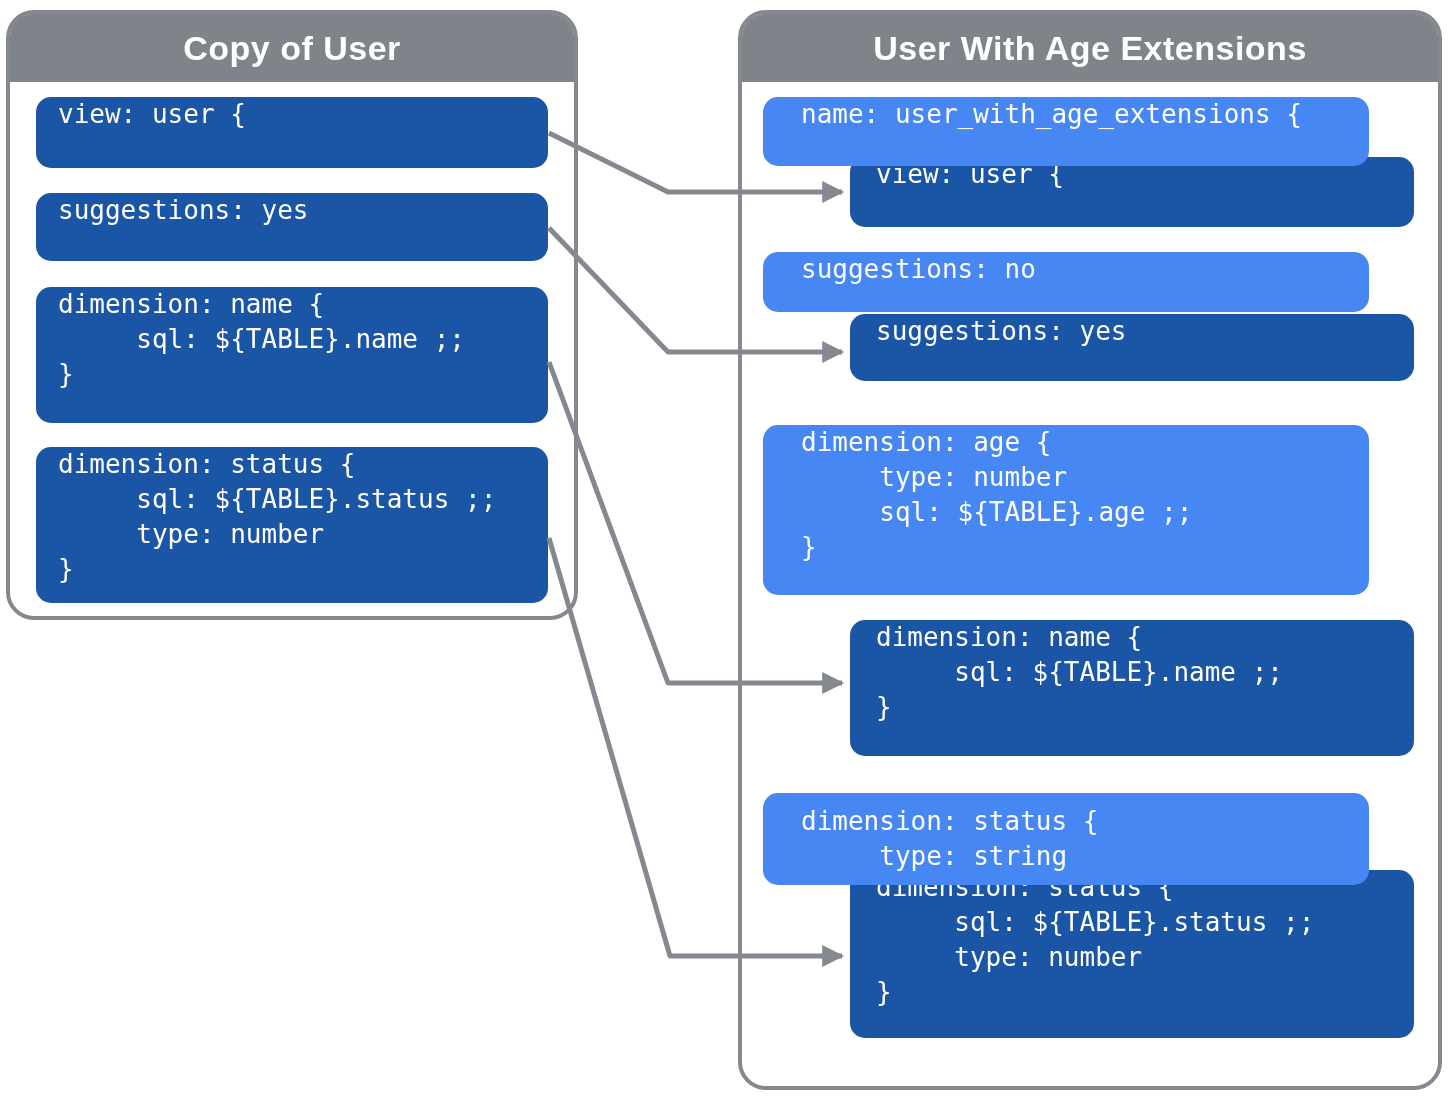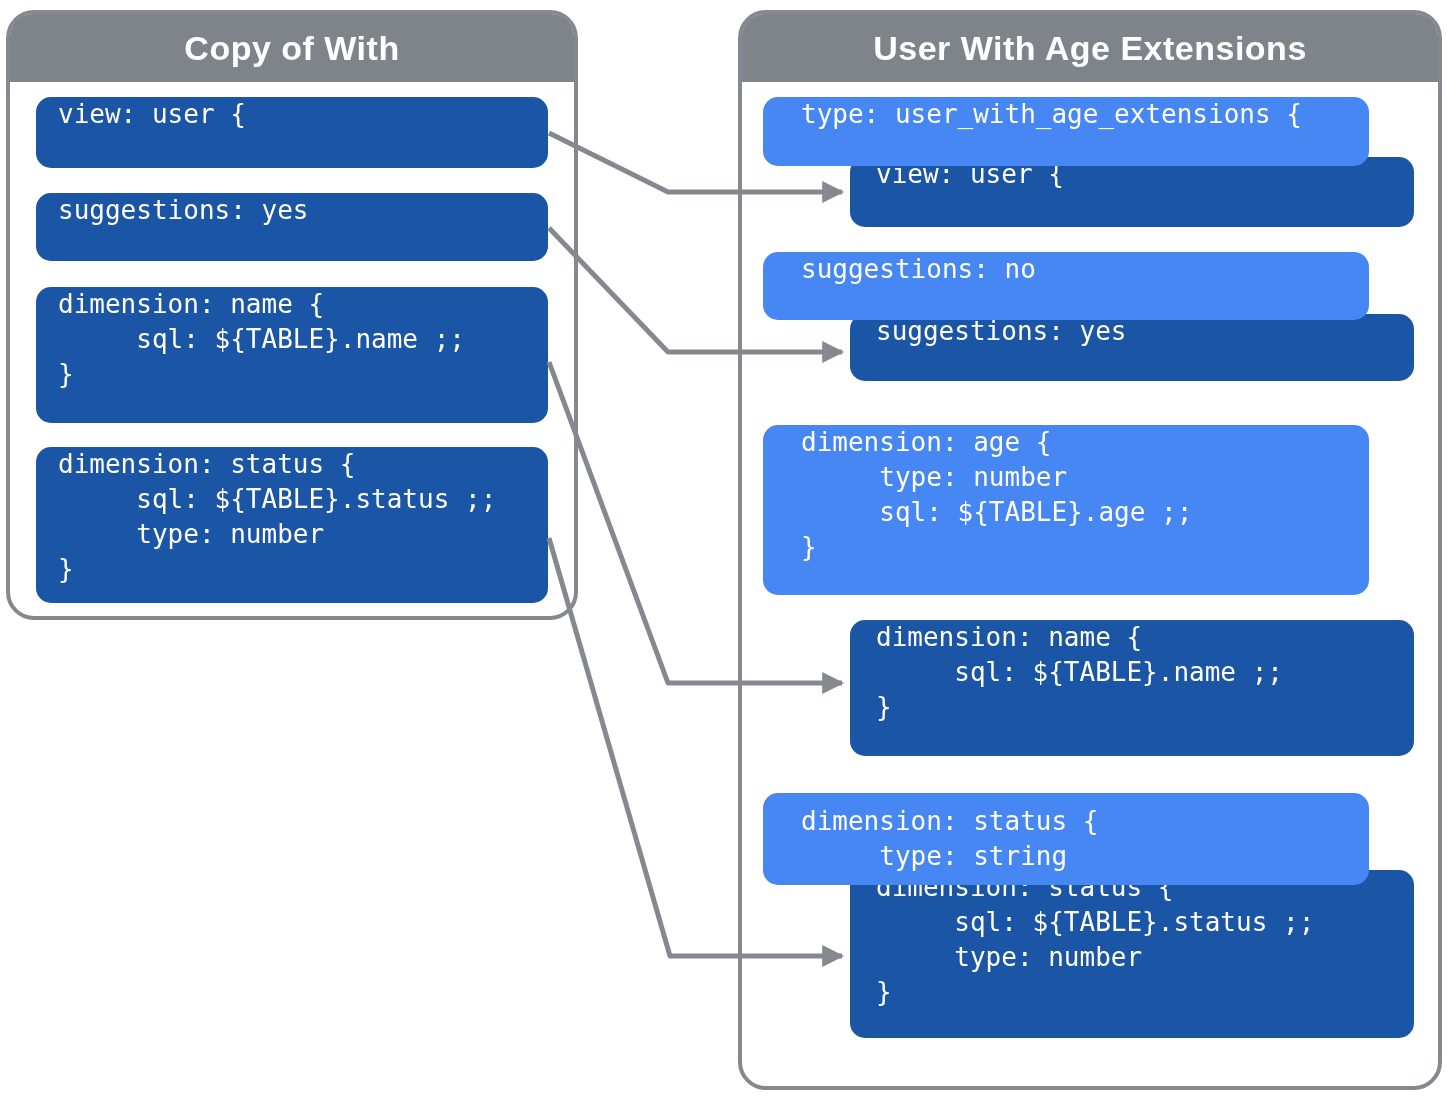--- a/index.html
+++ b/index.html
@@ -51,21 +51,21 @@
   .panel-left-block .code-text{padding-left:22px;}
   .light .code-text{padding-left:38px;}
   
   .lb1{left:36px;top:97px;width:512px;height:71px;}
   .lb2{left:36px;top:193px;width:512px;height:68px;}
   .lb3{left:36px;top:287px;width:512px;height:136px;}
   .lb4{left:36px;top:447px;width:512px;height:156px;}
   
   .rb-view-light{left:763px;top:97px;width:606px;height:69px;}
   .rb-view-dark{left:850px;top:157px;width:564px;height:70px;}
-  .rb-sugg-light{left:763px;top:252px;width:606px;height:68px;}
+  .rb-sugg-light{left:763px;top:252px;width:606px;height:60px;}
   .rb-sugg-dark{left:850px;top:314px;width:564px;height:67px;}
   .rb-age-light{left:763px;top:425px;width:606px;height:170px;}
   .rb-name-dark{left:850px;top:620px;width:564px;height:136px;}
   .rb-status-light{left:763px;top:793px;width:606px;height:92px;align-items:flex-start;}
   .rb-status-light .code-text{padding-top:11px;}
   .rb-status-dark{left:850px;top:870px;width:564px;height:168px;}
   
   .arrows{
     position:absolute;left:0;top:0;width:1450px;height:1096px;
     z-index:5;pointer-events:none;
@@ -83,21 +83,21 @@
       </marker>
     </defs>
     <polyline points="549,133 668,192 842,192" fill="none" stroke="#85898f" stroke-width="5" stroke-linejoin="round" marker-end="url(#arrowhead)"></polyline>
     <polyline points="549,228 668,352 842,352" fill="none" stroke="#85898f" stroke-width="5" stroke-linejoin="round" marker-end="url(#arrowhead)"></polyline>
     <polyline points="549,362 668,683 842,683" fill="none" stroke="#85898f" stroke-width="5" stroke-linejoin="round" marker-end="url(#arrowhead)"></polyline>
     <polyline points="549,538 670,956 842,956" fill="none" stroke="#85898f" stroke-width="5" stroke-linejoin="round" marker-end="url(#arrowhead)"></polyline>
   </svg>
 
   <section class="panel panel-left">
     <header class="panel-header">
-      <span class="panel-title">Copy of With</span>
+      <span class="panel-title">Copy of User</span>
     </header>
   </section>
 
   <section class="panel panel-right">
     <header class="panel-header">
       <span class="panel-title">User With Age Extensions</span>
     </header>
   </section>
 
   <div class="code-block dark panel-left-block lb1">
@@ -115,21 +115,21 @@
     <div class="code-text">dimension: status {
      sql: ${TABLE}.status ;;
      type: number
 }</div>
   </div>
 
   <div class="code-block dark rb-view-dark">
     <div class="code-text">view: user {</div>
   </div>
   <div class="code-block light rb-view-light">
-    <div class="code-text">type: user_with_age_extensions {</div>
+    <div class="code-text">name: user_with_age_extensions {</div>
   </div>
 
   <div class="code-block dark rb-sugg-dark">
     <div class="code-text">suggestions: yes</div>
   </div>
   <div class="code-block light rb-sugg-light">
     <div class="code-text">suggestions: no</div>
   </div>
 
   <div class="code-block light rb-age-light">

